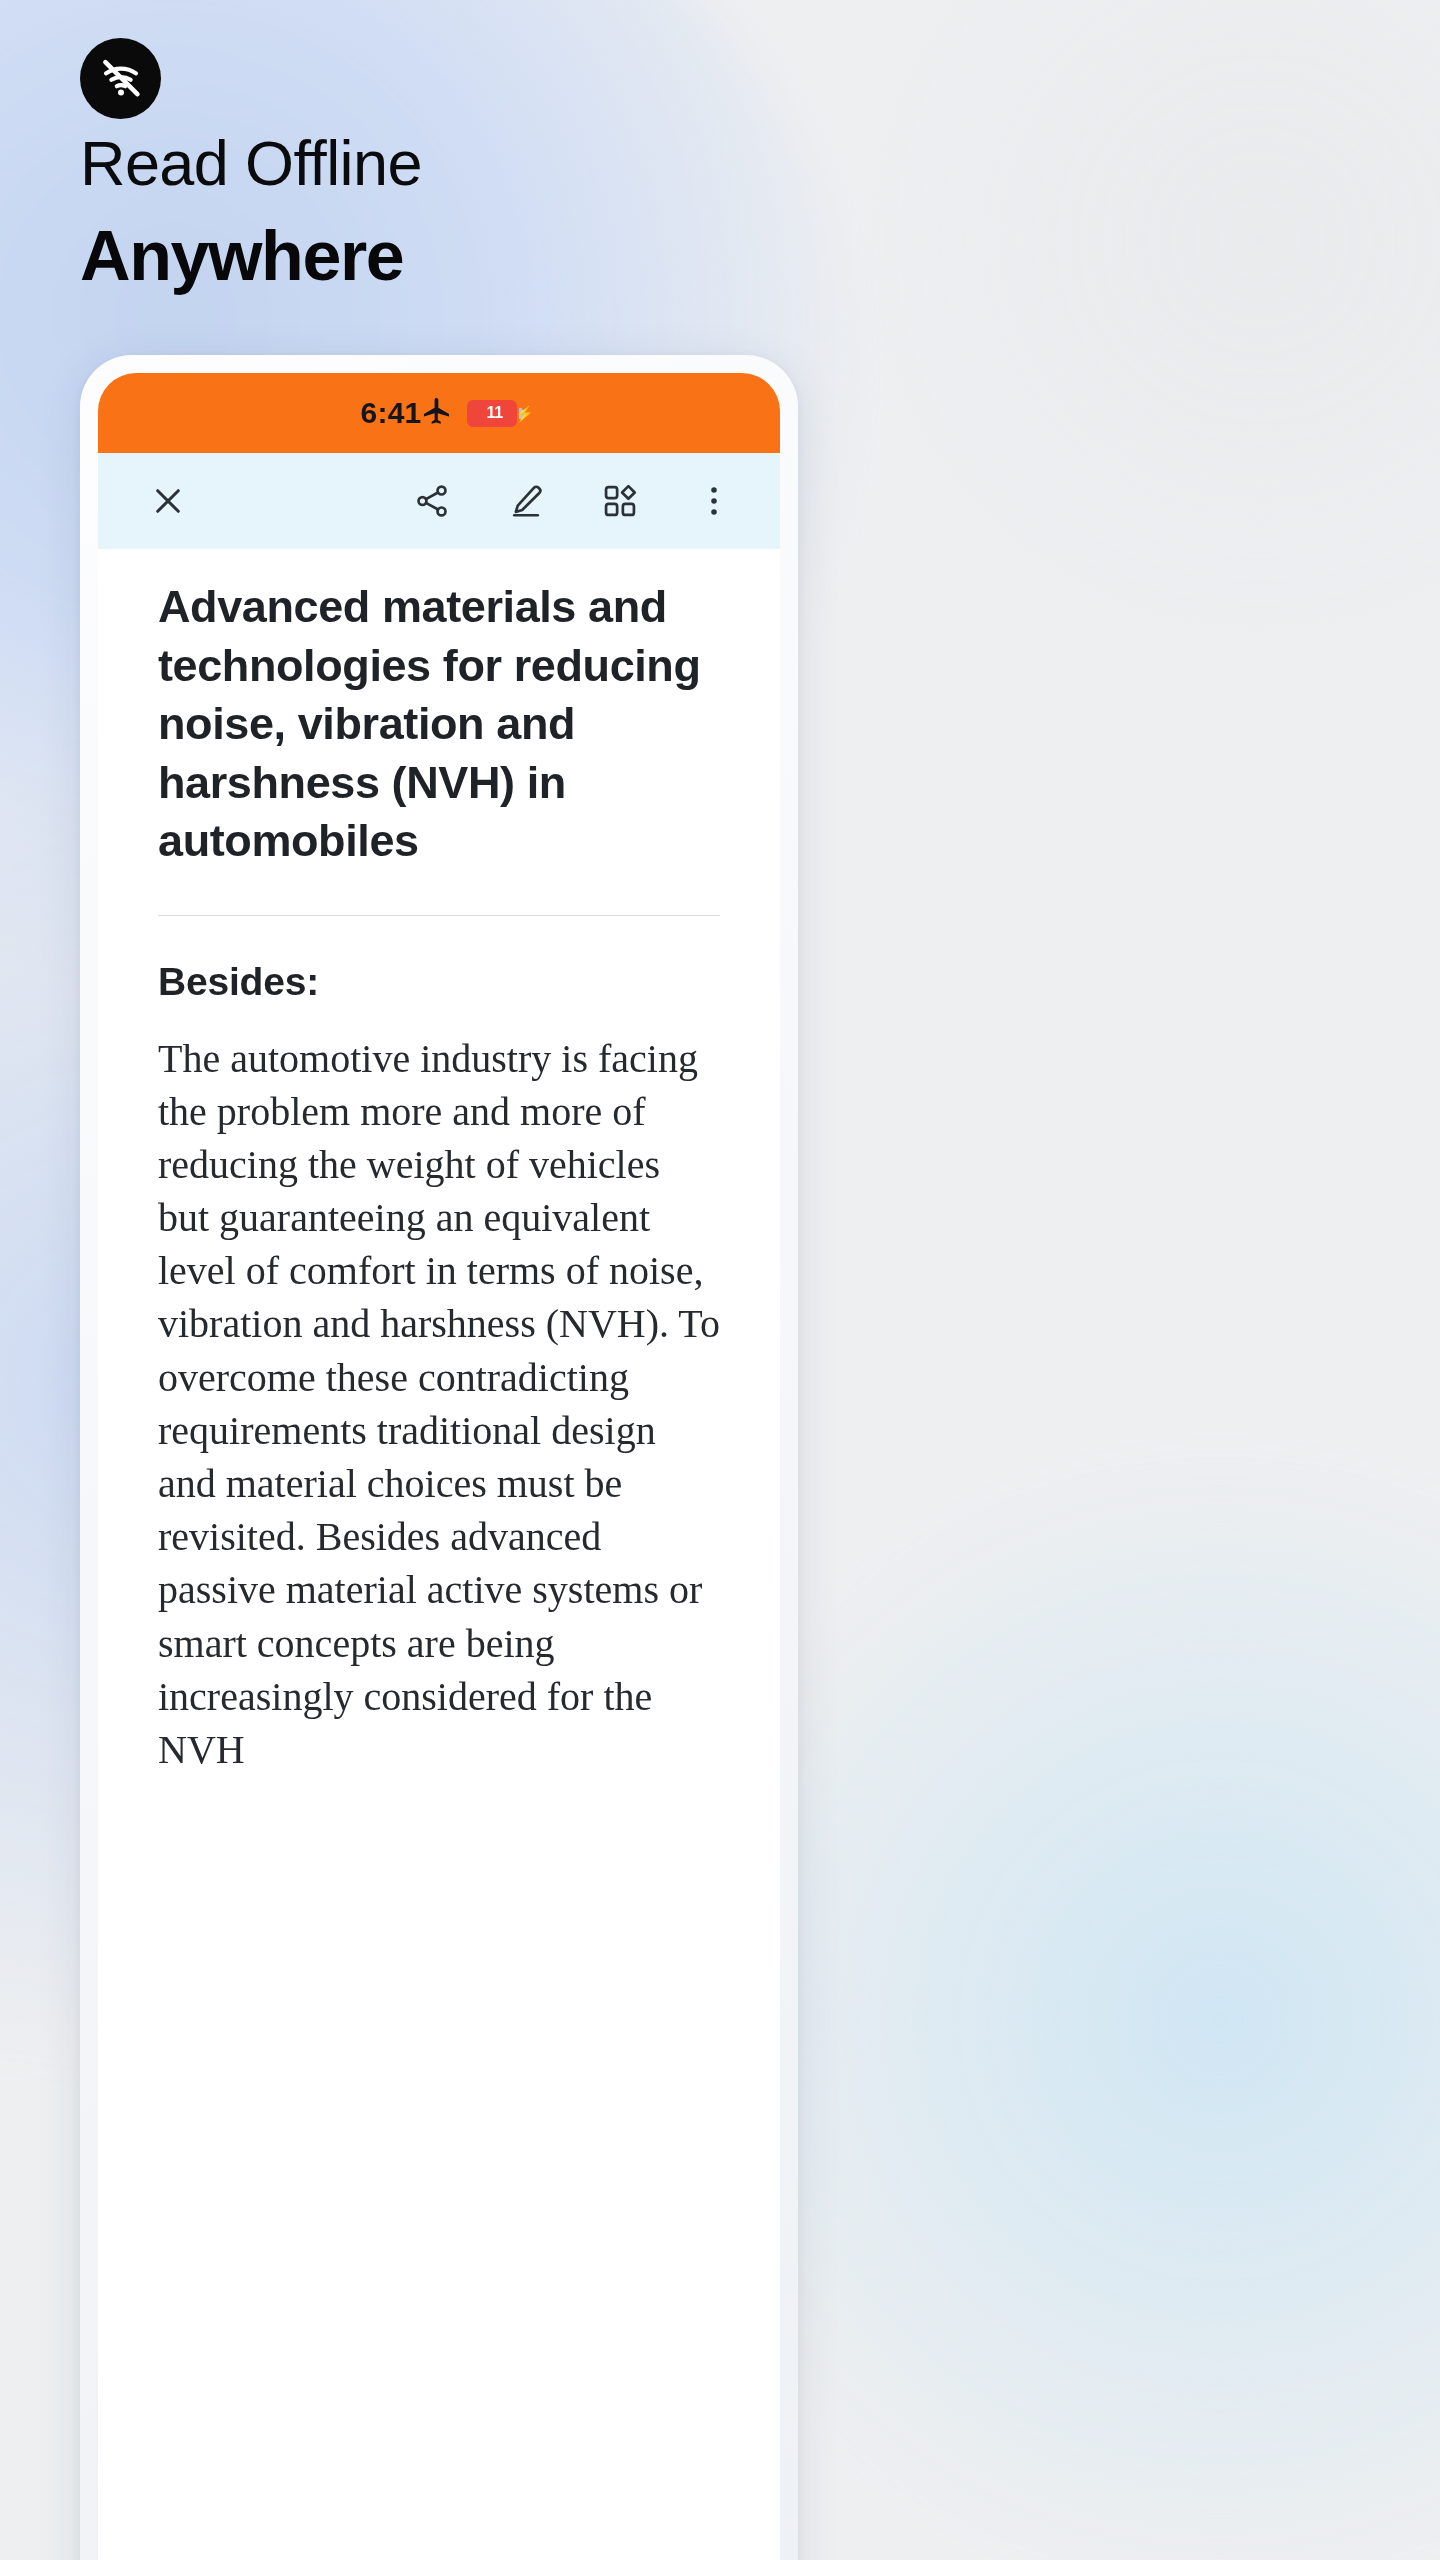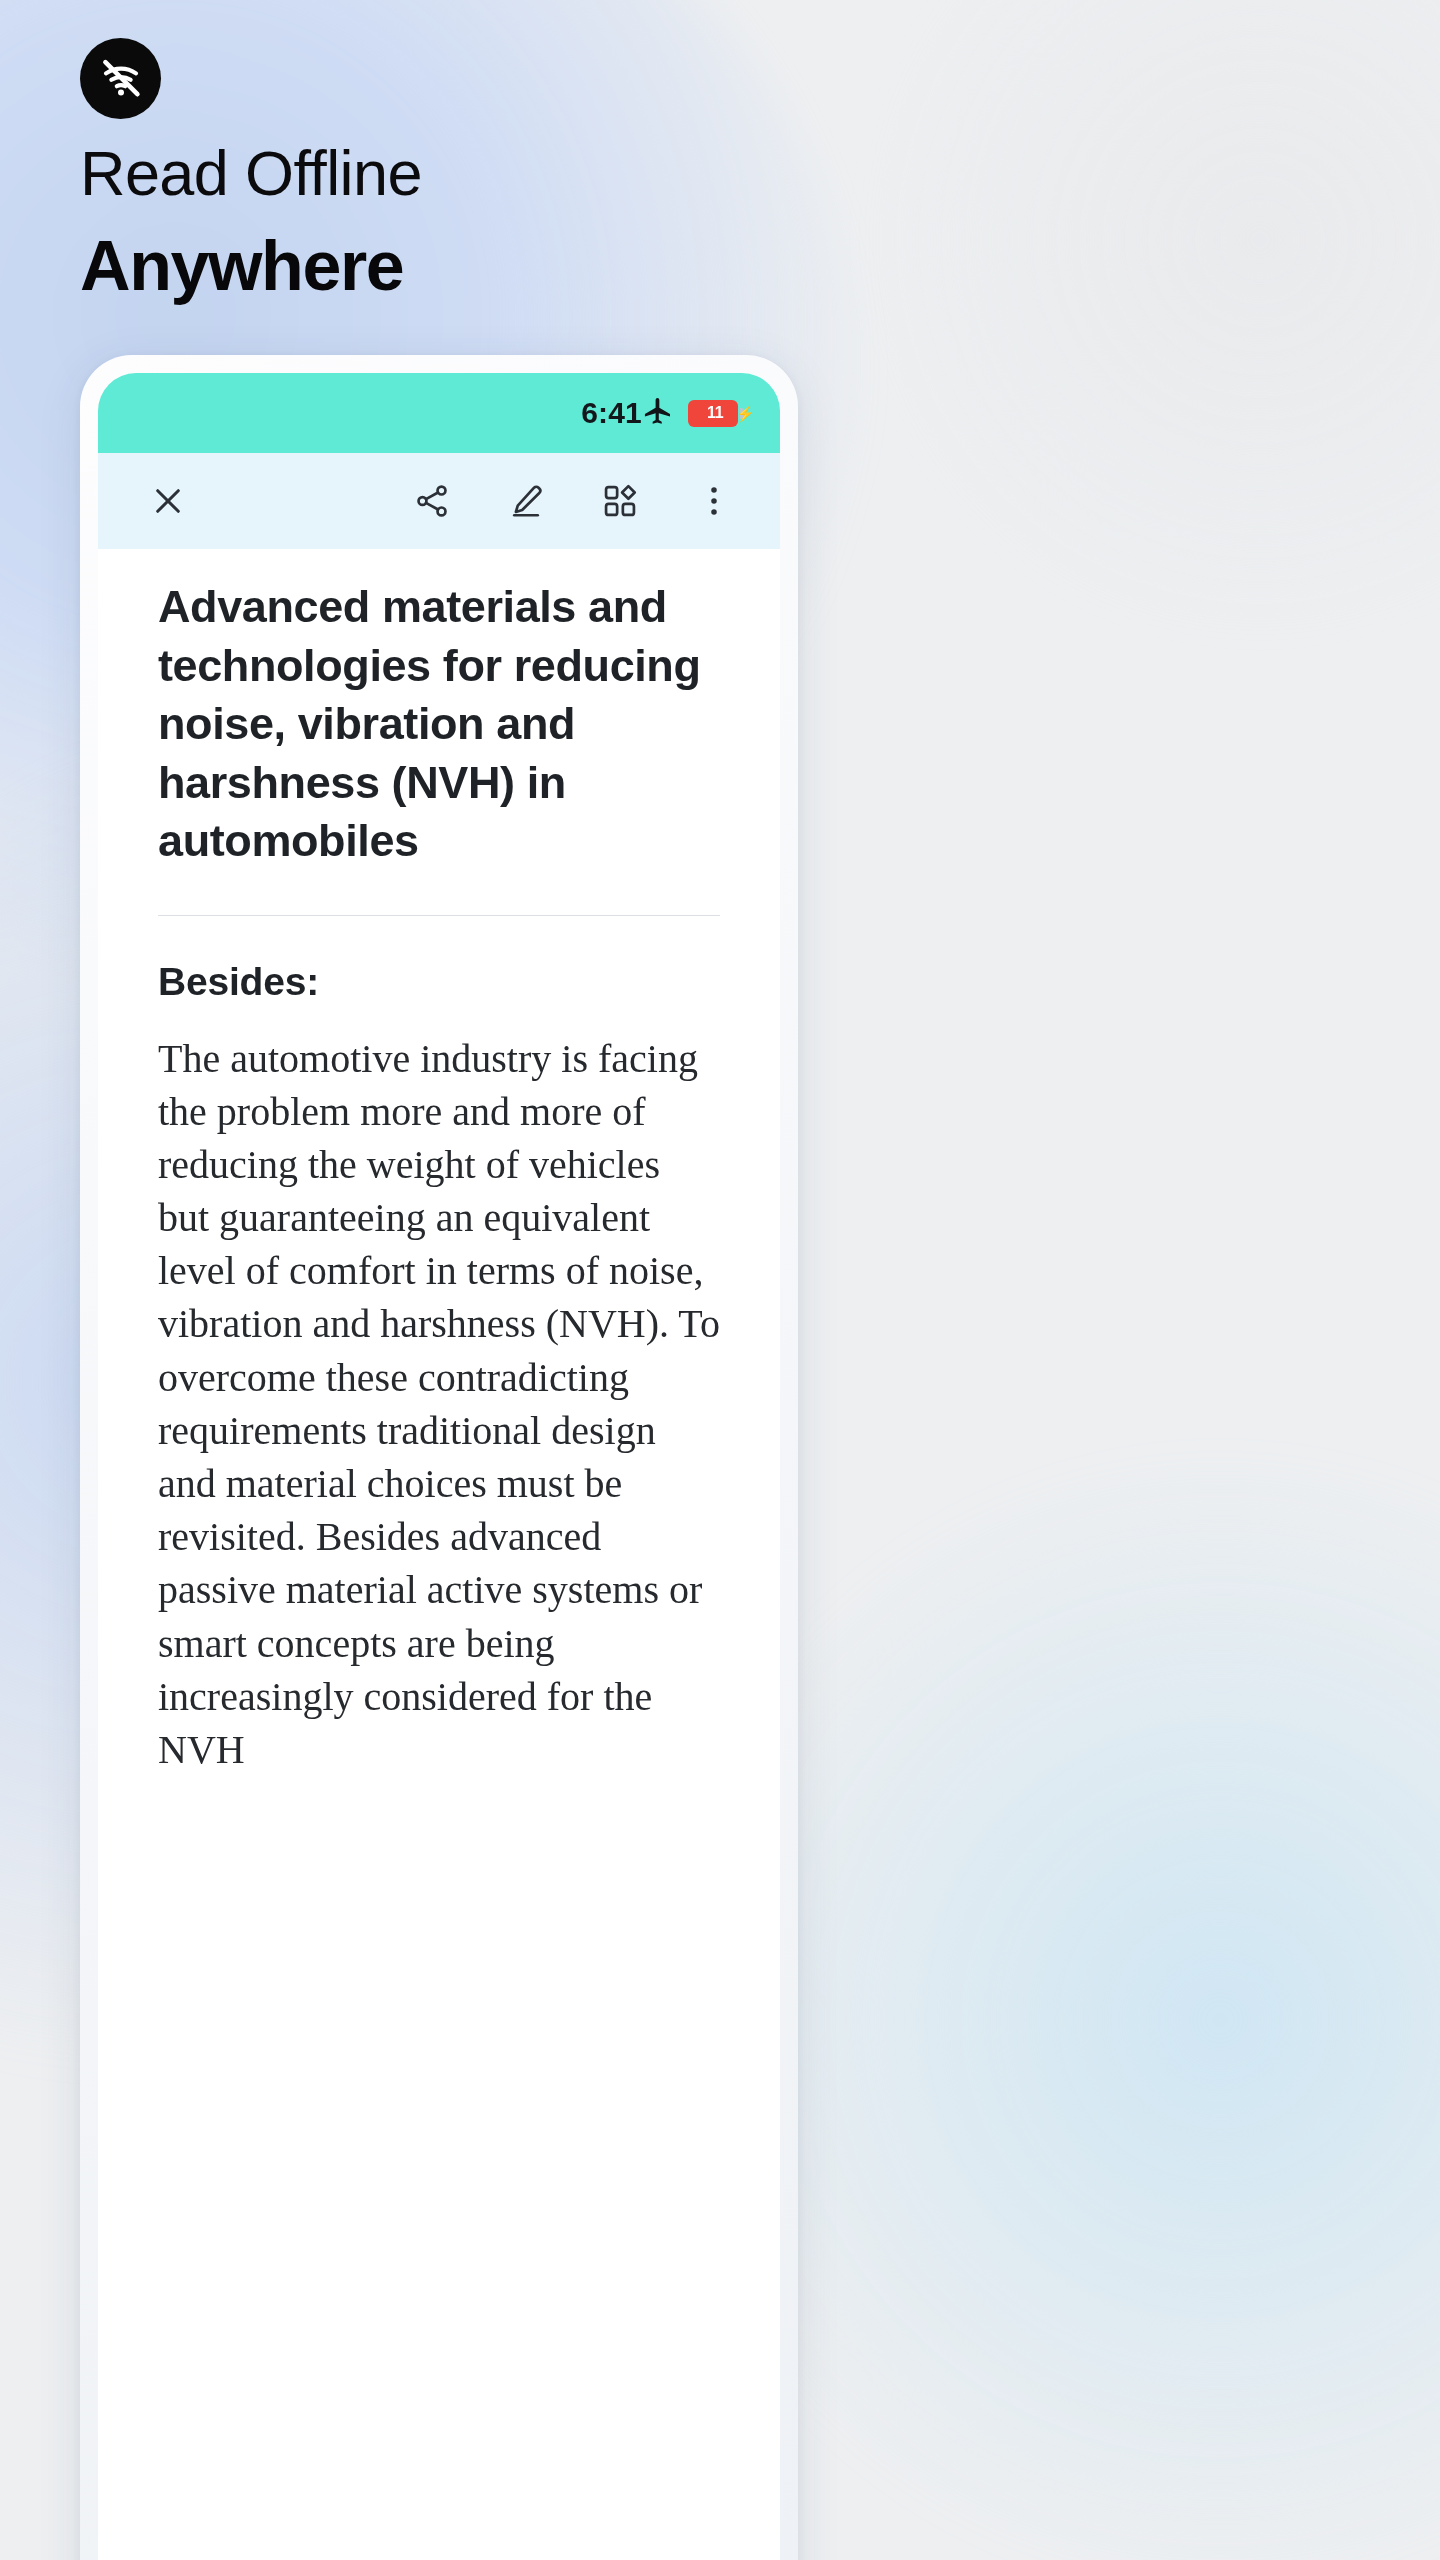--- a/index.html
+++ b/index.html
@@ -42,21 +42,21 @@
   #hero { position:absolute; left:0; top:0; width:100%; }
 
   #badge {
     position:absolute; left:80px; top:38px;
     width:81px; height:81px; border-radius:50%;
     background:#0a0a0a;
     display:flex; align-items:center; justify-content:center;
   }
   #badge svg { display:block; }
 
-  #headline { position:absolute; left:80px; top:142px; }
+  #headline { position:absolute; left:80px; top:132px; }
   #line-1 {
     font-size:63px; font-weight:400; color:#0b0b0d;
     letter-spacing:-0.6px; line-height:1.0;
   }
   #line-2 {
     font-size:70px; font-weight:700; color:#08080a;
     letter-spacing:-1.4px; line-height:1.12; margin-top:22px;
   }
 
   
@@ -71,22 +71,22 @@
   #phone-screen {
     width:100%; height:100%;
     border-radius:38px 38px 0 0;
     background:#ffffff;
     overflow:hidden;
     position:relative;
   }
 
   
   #status-bar {
-    height:80px; background:#5eead4;
-    display:flex; align-items:center; justify-content:flex-end;
+    height:80px; background:#f97316;
+    display:flex; align-items:center; justify-content:center;
     padding:0 36px 0 42px;
   }
   #clock { font-size:30px; font-weight:700; color:#13161a; letter-spacing:0.2px; }
   #status-right { display:flex; align-items:center; gap:14px; }
   .sb-icon { display:block; }
   #battery {
     display:flex; align-items:center;
   }
   #battery-body {
     position:relative;

